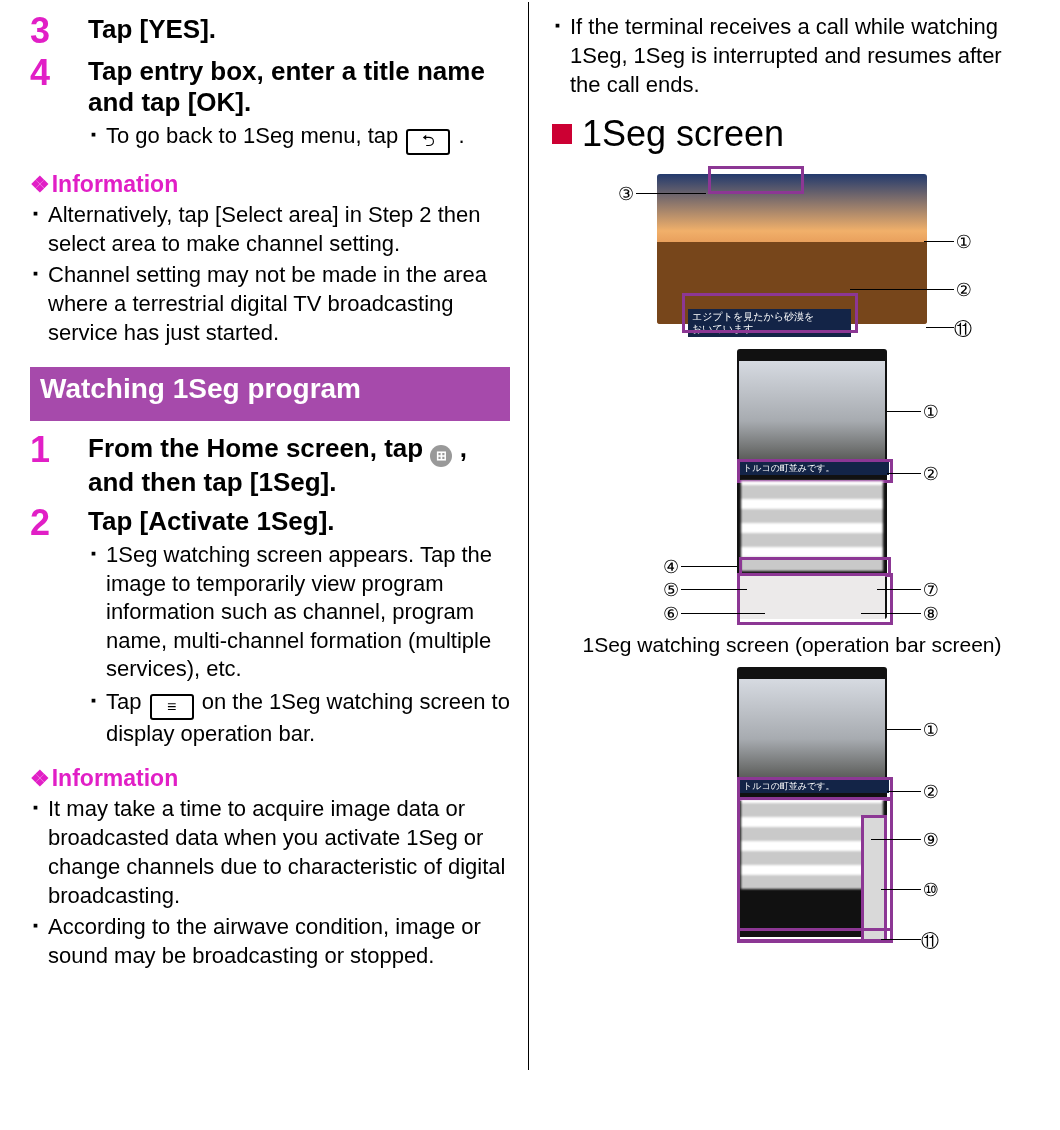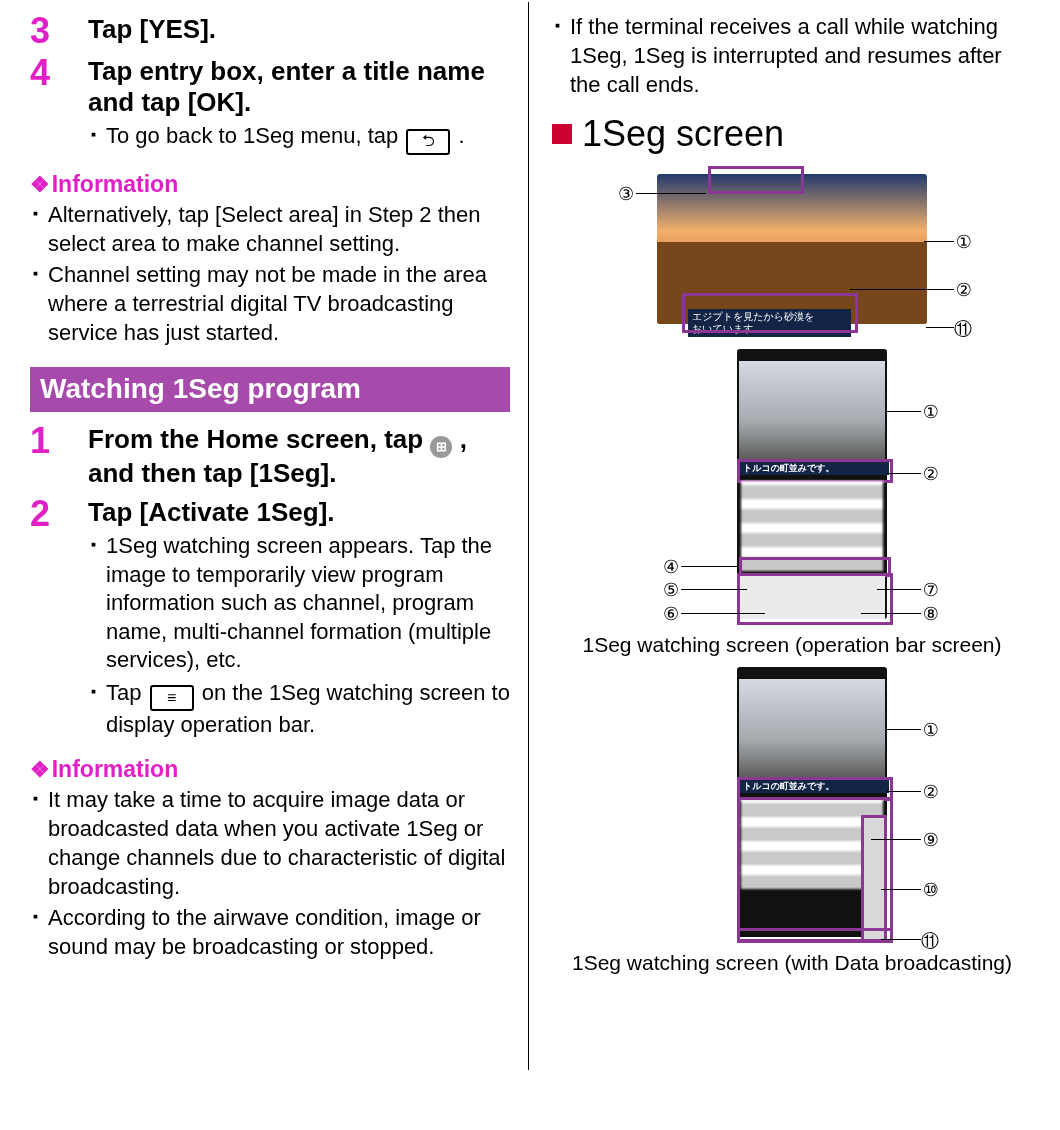--- a/index.html
+++ b/index.html
@@ -114,21 +114,21 @@
     line-height: 1.32;
     margin-bottom: 2px;
   }
 
   
   .section-bar {
     background: #a64aab;
     color: #fff;
     font-size: 28px;
     font-weight: 700;
-    padding: 6px 10px 7px 10px;
+    padding: 6px 10px 16px 10px;
     margin: 18px 0 10px 0;
   }
 
   
   .square-heading {
     display: flex;
     align-items: center;
     margin: 12px 0 8px 0;
   }
   .square-heading .sq {
@@ -219,21 +219,20 @@
   }
   .portrait .subtitle2 {
     position: absolute;
     left: 32px; top: 112px;
     width: 146px; height: 14px;
     background: #132447;
     color: #fff;
     font-size: 9px;
     padding-left: 4px;
     line-height: 14px;
-    font-weight: bold;
   }
   .portrait .subrect2 {
     position: absolute;
     left: 30px; top: 110px;
     width: 150px; height: 18px;
     border: 3px solid #8c3794;
   }
   .portrait .lowerA {
     position: absolute;
     left: 34px; top: 132px;
@@ -481,17 +480,16 @@
 
       <span class="callout-label" style="right:18px; top:162px;">⑨</span>
       <span class="callout-line" style="right:36px; top:172px; width:50px;"></span>
 
       <span class="callout-label" style="right:18px; top:212px;">⑩</span>
       <span class="callout-line" style="right:36px; top:222px; width:40px;"></span>
 
       <span class="callout-label" style="right:18px; top:262px;">⑪</span>
       <span class="callout-line" style="right:36px; top:272px; width:40px;"></span>
     </div>
-    <div class="caption">1Seg watching screen (with Data broadcasting)</div>
 
   </div>
 
 </div>
 
 </body></html>

